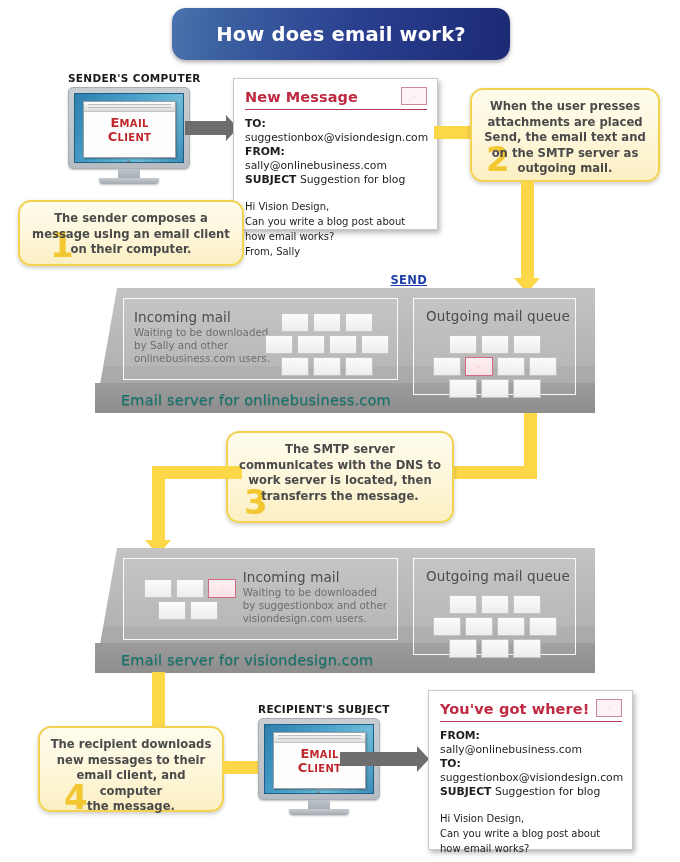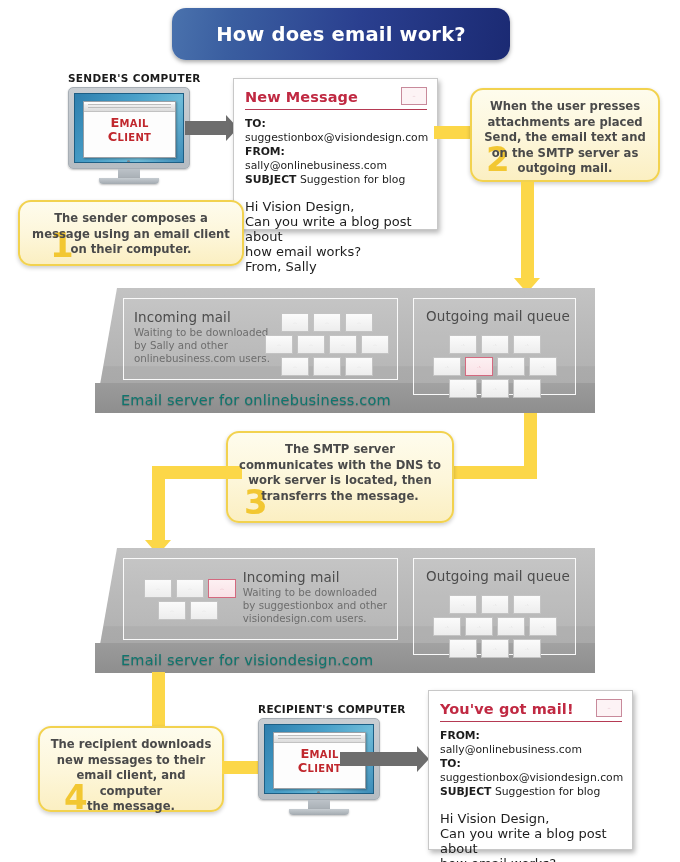--- a/index.html
+++ b/index.html
@@ -56,21 +56,21 @@
   .env-ico{width:26px;height:18px;border:1.5px solid #c88a9b;background:#fdf3f5;
     position:relative;box-sizing:border-box;flex:none;}
   .env-ico:before{content:"";position:absolute;left:0;top:0;width:100%;height:100%;
     background:linear-gradient(135deg,transparent calc(50% - .9px),#c88a9b 50%,transparent calc(50% + .9px));
     clip-path:polygon(0 0,50% 52%,0 52%);}
   .env-ico:after{content:"";position:absolute;left:0;top:0;width:100%;height:100%;
     background:linear-gradient(-135deg,transparent calc(50% - .9px),#c88a9b 50%,transparent calc(50% + .9px));
     clip-path:polygon(100% 0,100% 52%,50% 52%);}
   .card-fields{margin-top:7px;font-size:10.8px;color:#1d1d1d;line-height:14px;}
   .card-fields b{font-weight:bold;}
-  .card-body{margin-top:12px;font-size:13px;color:#1d1d1d;line-height:15px;}
+  .card-body{margin-top:12px;font-size:10px;color:#1d1d1d;line-height:15px;}
   .send-link{text-align:right;margin-top:10px;}
   .send-link span{color:#1f3fa8;font-size:11.5px;font-weight:bold;
     text-decoration:underline;letter-spacing:.3px;}
 
   
   .callout{background:linear-gradient(180deg,#fefced 0%,#fdf6d9 55%,#fbefc2 100%);
     border:2px solid #f2d24f;border-radius:13px;box-sizing:border-box;
     box-shadow:0 2px 4px rgba(0,0,0,.2);position:absolute;}
   .callout .ctext{position:relative;z-index:2;text-align:center;color:#4a4a4a;
     font-size:11.6px;font-weight:bold;line-height:15.5px;padding:9px 10px;}
@@ -322,21 +322,21 @@
     <div>new messages to their</div>
     <div>email client, and computer</div>
     <div>the message.</div>
   </div>
 </div>
 
 <div class="ybar" style="left:222px;top:761px;width:42px;height:13px;"></div>
 <div class="yhead-right" style="left:260px;top:754px;"></div>
 
 <div class="abs monitor" style="left:258px;top:703px;">
-  <div class="mon-label">RECIPIENT'S COMPUTER</div>
+  <div class="mon-label">RECIPIENT'S SUBJECT</div>
   <div class="mon-body">
     <div class="mon-screen">
       <div class="mon-win">
         <div class="mon-win-bar">
             <i></i>
             <i></i>
           </div>
         <div class="mon-client">
           <span class="l1"><span>E<span class="sc">MAIL</span></span></span>
           <span class="l2"><span>C<span class="sc">LIENT</span></span></span>
@@ -346,21 +346,21 @@
     </div>
   </div>
   <div class="mon-neck"></div>
   <div class="mon-base"></div>
 </div>
 
 <div class="garrow" style="left:340px;top:752px;width:78px;"></div>
 
 <div class="abs card" style="left:428px;top:690px;width:205px;height:160px;">
   <div class="card-head">
-    <span class="card-title">You've got mail!</span>
+    <span class="card-title">You've got where!</span>
     <span class="env-ico"></span>
   </div>
   <div class="card-fields">
     <div><b>FROM:</b> <span>sally@onlinebusiness.com</span></div>
     <div><b>TO:</b> <span>suggestionbox@visiondesign.com</span></div>
     <div><b>SUBJECT</b> <span>Suggestion for blog</span></div>
   </div>
   <div class="card-body">
     <div>Hi Vision Design,</div>
     <div>Can you write a blog post about</div>

